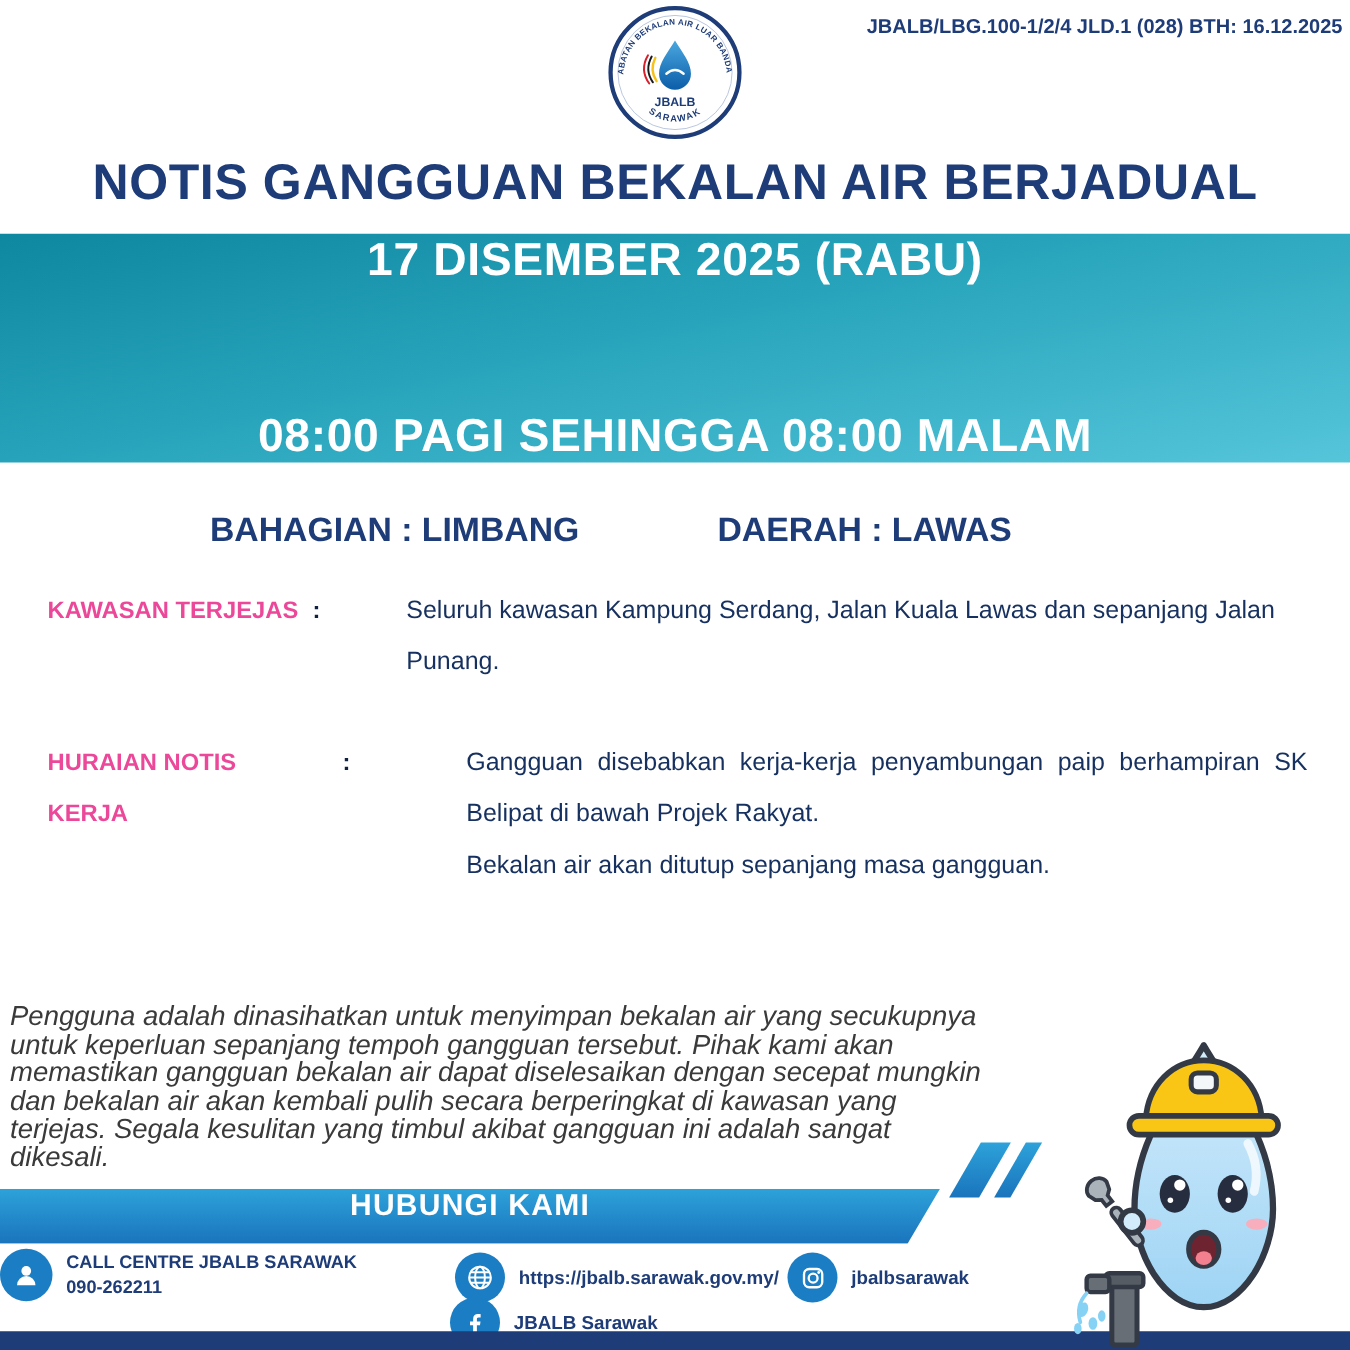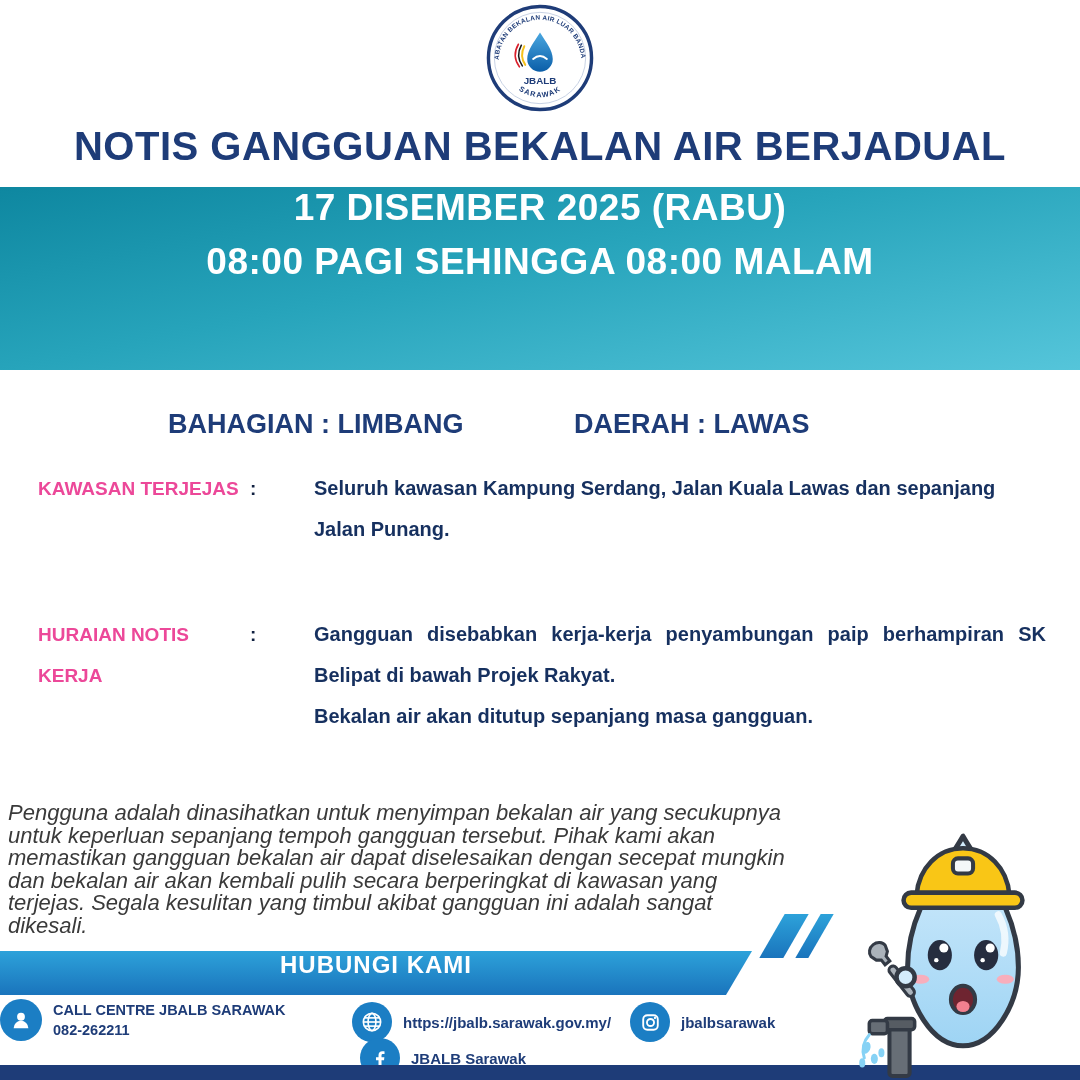--- a/index.html
+++ b/index.html
@@ -12,33 +12,33 @@
 
   .ref{position:absolute;top:13px;right:6px;font-size:16px;font-weight:700;color:var(--navy);white-space:nowrap;}
 
   .logo{position:absolute;top:4px;left:486px;width:108px;height:108px;}
 
   .title{position:absolute;top:124px;left:0;width:100%;text-align:center;
          font-size:40px;font-weight:700;color:var(--navy);letter-spacing:.5px;}
 
   .band{position:absolute;top:187px;left:0;width:1080px;height:183px;
         background:linear-gradient(168deg,#0e87a0 0%,#27a4bb 45%,#55c5da 100%);
-        display:flex;flex-direction:column;align-items:center;justify-content:flex-start;gap:12px;}
+        display:flex;flex-direction:column;align-items:center;justify-content:space-between;gap:12px;}
   .band-line{color:#fff;font-weight:700;font-size:37px;letter-spacing:.5px;}
 
   .loc{position:absolute;top:409px;font-size:27px;font-weight:700;color:var(--navy);}
   .loc-bahagian{left:168px;}
   .loc-daerah{left:574px;}
 
   .detail{position:absolute;left:38px;right:34px;display:grid;grid-template-columns:212px 64px 1fr;}
   .detail-kawasan{top:468px;}
-  .detail-huraian{top:614px;}
+  .detail-huraian{top:590px;gap:24px;}
   .detail-label{font-size:19px;font-weight:700;color:#ec4899;line-height:41px;}
   .detail-colon{font-size:19px;font-weight:700;color:#102040;line-height:41px;text-align:left;}
-  .detail-body p{font-size:20px;font-weight:700;color:#16305f;line-height:41px;text-align:justify;}
+  .detail-body p{font-size:20px;font-weight:400;color:#16305f;line-height:41px;text-align:justify;margin-left:11px;}
   .detail-body p:last-child{text-align:left;}
 
   .disclaimer{position:absolute;top:802px;left:8px;width:778px;
               font-style:italic;font-size:22px;line-height:22.5px;color:#3a3a3a;}
 
   .contact-bar{position:absolute;top:951px;left:0;width:752px;height:44px;
                background:linear-gradient(180deg,#2da2da,#1a74bc);
                clip-path:polygon(0 0,100% 0,calc(100% - 26px) 100%,0 100%);
                display:flex;align-items:flex-start;justify-content:center;}
   .contact-heading{color:#fff;font-size:24px;font-weight:700;letter-spacing:1px;}
@@ -47,34 +47,35 @@
   .stripe-1{left:772px;width:24px;}
   .stripe-2{left:808px;width:13px;}
 
   .contact-item{position:absolute;display:flex;align-items:center;gap:11px;}
   .icon-circle{width:40px;height:40px;border-radius:50%;background:#1b7ec4;
                display:flex;align-items:center;justify-content:center;flex:0 0 auto;}
   .icon-circle svg{display:block;}
   .c-callcentre{left:0;top:999px;align-items:center;}
   .c-callcentre .icon-circle{width:42px;height:42px;}
   .c-text{color:var(--navy);font-weight:700;font-size:14.5px;line-height:20px;}
-  .c-website{left:352px;top:1002px;}
+  .c-website{left:364px;top:1002px;}
   .c-instagram{left:630px;top:1002px;}
   .c-facebook{left:360px;top:1038px;}
   .c-single{color:var(--navy);font-weight:700;font-size:15px;}
 
   .footer-bar{position:absolute;left:0;top:1065px;width:1080px;height:15px;background:var(--navy);}
 
   .mascot{position:absolute;left:856px;top:806px;width:214px;height:272px;}
 </style>
 </head>
 <body>
 
 <div class="poster">
 
+  <div class="ref">JBALB/LBG.100-1/2/4 JLD.1 (028) BTH: 16.12.2025</div>
 
   <svg class="logo" viewBox="0 0 110 110" aria-hidden="true">
     <defs>
       <path id="arcTop" d="M13,58 A42,42 0 0 1 97,58"></path>
       <path id="arcBot" d="M20,60 A35,35 0 0 0 90,60"></path>
       <linearGradient id="dropG" x1="0" y1="0" x2="0" y2="1">
         <stop offset="0" stop-color="#4aa7e0"></stop>
           <stop offset="1" stop-color="#0b5ea8"></stop>
       </linearGradient>
     </defs>
@@ -135,21 +136,21 @@
 
   <div class="contact-item c-callcentre">
     <div class="icon-circle">
       <svg width="26" height="26" viewBox="0 0 24 24">
         <circle cx="12" cy="9" r="3.6" fill="#fff"></circle>
         <path d="M5.2,19.6 a6.8,6.8 0 0 1 13.6,0 z" fill="#fff"></path>
       </svg>
     </div>
     <div>
       <div class="c-text">CALL CENTRE JBALB SARAWAK</div>
-      <div class="c-text">082-262211</div>
+      <div class="c-text">090-262211</div>
     </div>
   </div>
 
   <div class="contact-item c-website">
     <div class="icon-circle">
       <svg width="26" height="26" viewBox="0 0 24 24" fill="none" stroke="#fff" stroke-width="1.5">
         <circle cx="12" cy="12" r="8"></circle>
         <ellipse cx="12" cy="12" rx="3.6" ry="8"></ellipse>
         <line x1="4" y1="12" x2="20" y2="12"></line>
         <line x1="5.2" y1="8.2" x2="18.8" y2="8.2"></line>

